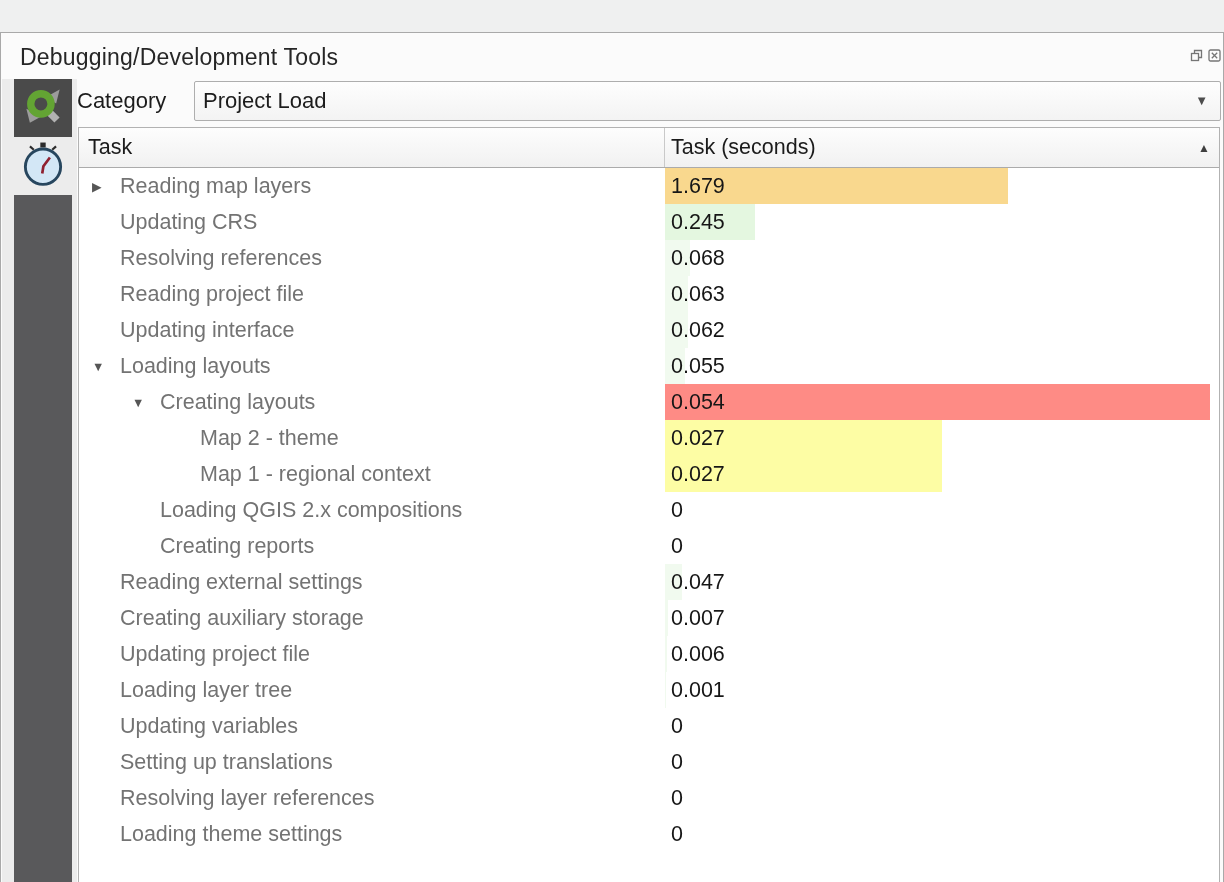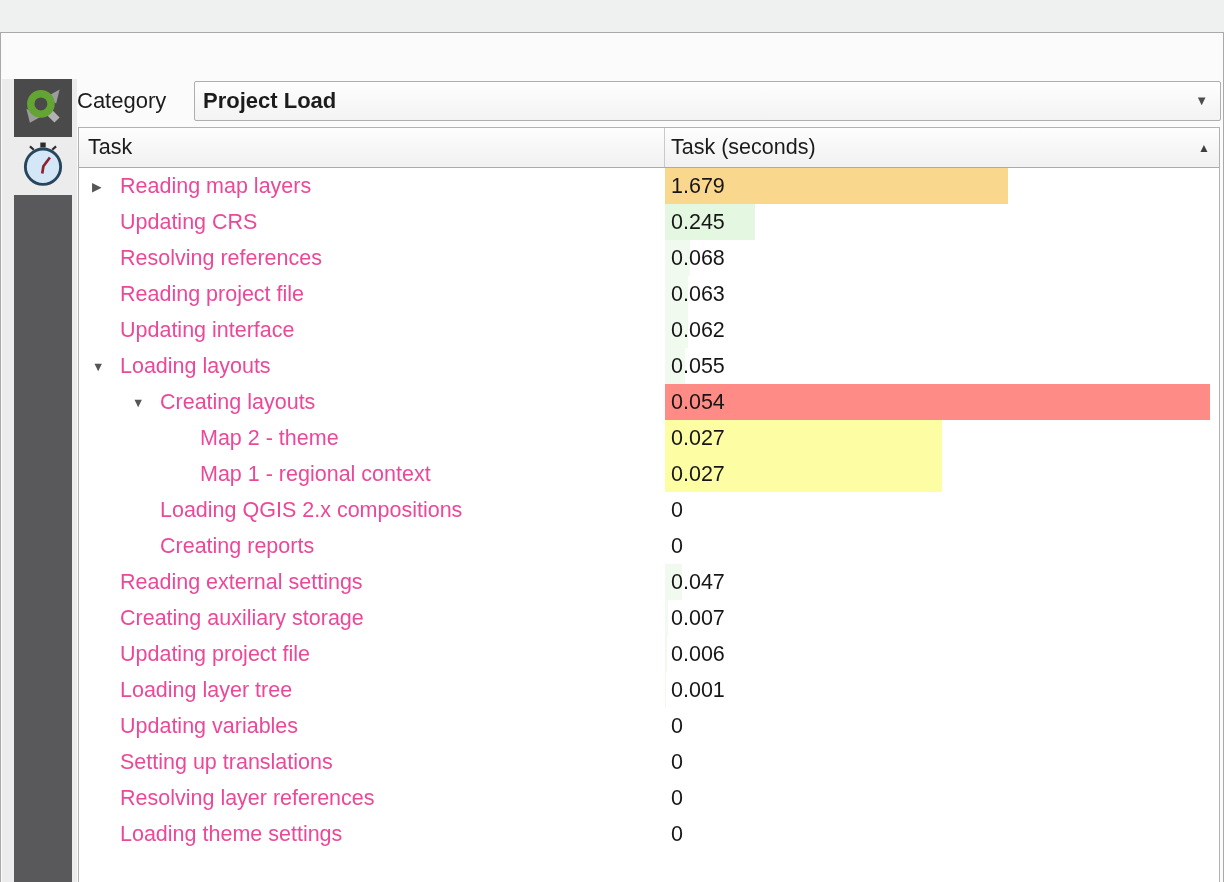--- a/index.html
+++ b/index.html
@@ -38,21 +38,21 @@
   
   .main { position:absolute; left:76px; top:46px; right:0; bottom:0;padding-left:36px; }
   .category-label {
     position:absolute; left:0; top:2px; height:40px; line-height:40px;
     font-size:22px; color:#1c1c1c;
   }
   .combobox {
     position:absolute; left:117px; top:2px; right:2px; height:40px;
     border:1px solid #aeaeae; border-radius:2px;
     background:linear-gradient(#fefefe,#f3f3f3);
-    font-size:22px; line-height:38px; padding-left:8px; color:#1c1c1c;font-weight:bold;
+    font-size:22px; line-height:38px; padding-left:8px; color:#1c1c1c;
   }
   .combo-arrow {
     position:absolute; right:12px; top:0; line-height:38px;
     font-size:13px; color:#4d4d4d;
   }
   
   .table {
     position:absolute; left:1px; top:48px; width:1142px; bottom:0;
     border:1px solid #b2b2b2; border-bottom:none;
     background:#ffffff; overflow:hidden;
@@ -67,32 +67,49 @@
   .th-time { flex:1; padding-left:6px; position:relative; }
   .sort-arrow {
     position:absolute; right:9px; top:0; line-height:40px;
     font-size:12px; color:#3e3e3e;
   }
   .tbody { position:relative; }
   .row { height:36px; display:flex; font-size:21.5px; }
   .task-cell { width:586px; display:flex; align-items:center; padding-left:13px; white-space:nowrap; }
   .indent { flex:none; height:1px; }
   .expander { flex:none; width:28px; font-size:12.5px; color:#565656; padding-top:1px; }
-  .task-label { color:#ec4899; }
+  .task-label { color:#737373; }
   .time-cell { flex:1; position:relative; }
   .bar { position:absolute; left:0; top:0; height:36px; }
   .time-label { position:relative; display:block; padding-left:6px; line-height:36px; color:#161616; }
 </style>
 </head>
 <body>
 
 <div class="top-strip"></div>
 
 <div class="panel">
 
+  <div class="titlebar">
+    <span class="panel-title">Debugging/Development Tools</span>
+    <span class="tb-icons">
+      <span>
+        <svg width="13" height="13" viewBox="0 0 13 13">
+          <path d="M4.5 4.5 V1.5 H11.5 V8.5 H8.5" fill="none" stroke="#757575" stroke-width="1.3"></path>
+          <rect x="1.5" y="4.5" width="7" height="7" fill="#fbfbfb" stroke="#757575" stroke-width="1.3"></rect>
+        </svg>
+      </span>
+      <span>
+        <svg width="13" height="13" viewBox="0 0 13 13">
+          <rect x="1" y="1" width="11" height="11" rx="1.5" fill="none" stroke="#757575" stroke-width="1.3"></rect>
+          <path d="M3.8 3.8 L9.2 9.2 M9.2 3.8 L3.8 9.2" stroke="#757575" stroke-width="1.3"></path>
+        </svg>
+      </span>
+    </span>
+  </div>
 
   <div class="rail">
     <div class="tab-qgis">
       <span>
         <svg width="42" height="42" viewBox="0 0 24 24">
           <polygon points="13.5,7 21.5,2.5 19.5,10.5" fill="#9c9c9c"></polygon>
           <polygon points="2.5,13.5 4.5,21.5 11,18" fill="#9c9c9c"></polygon>
           <line x1="14.8" y1="14.8" x2="20" y2="20" stroke="#b2b2b2" stroke-width="4.2"></line>
           <circle cx="10.8" cy="10.8" r="5.8" fill="none" stroke="#63a433" stroke-width="4.2"></circle>
         </svg>

